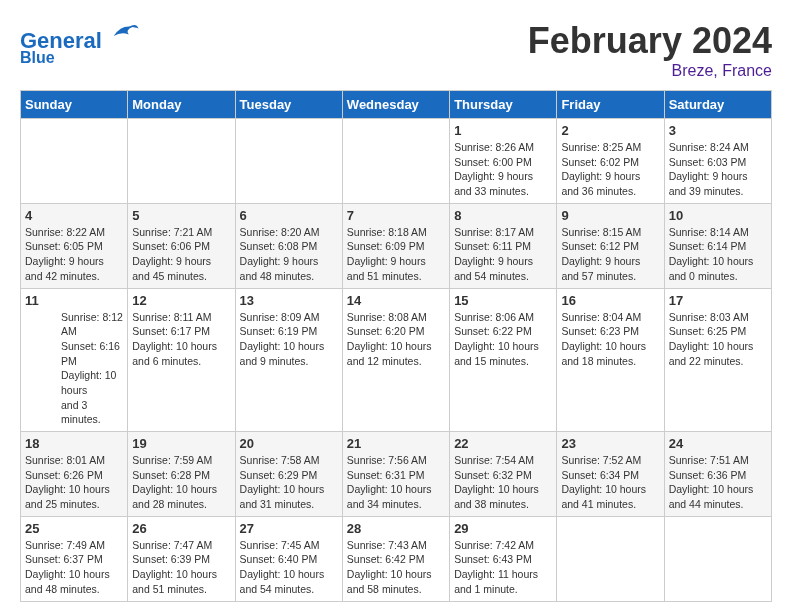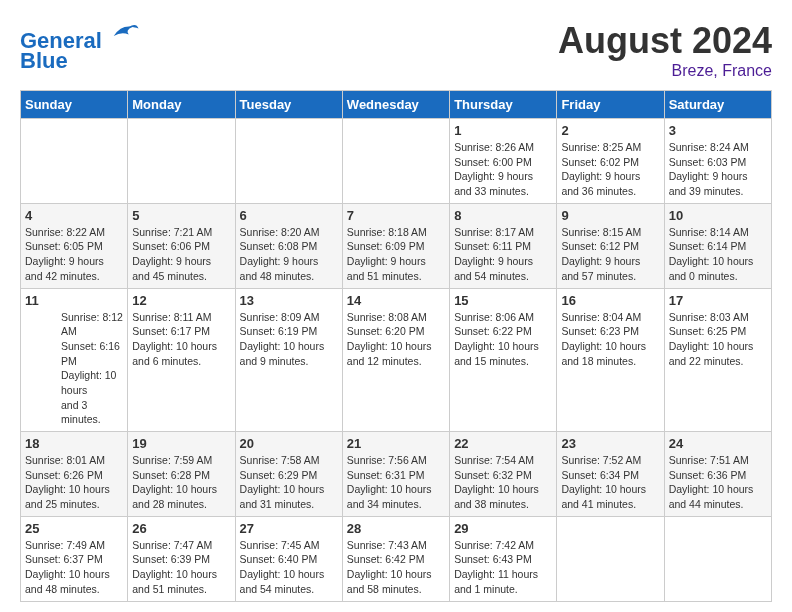--- a/index.html
+++ b/index.html
@@ -98,25 +98,25 @@
 <div class="header">
   <div class="logo">
     <div>
       <div class="logo-text">
         <span>General</span>
         <svg class="logo-bird" viewBox="0 0 40 35" xmlns="http://www.w3.org/2000/svg">
           <path d="M5 20 Q15 5 30 8 Q20 12 25 18 Q15 14 5 20Z" fill="#1a6bbf"></path>
           <path d="M25 8 Q35 2 38 10 Q32 8 30 8Z" fill="#1a6bbf"></path>
         </svg>
       </div>
-      <div class="logo-text" style="color:#1a6bbf; font-size:22px; margin-top:-4px;">Blue</div>
+      <div class="logo-text" style="color:#1a6bbf; font-size:16px; margin-top:-4px;">Blue</div>
     </div>
   </div>
   <div class="title-block">
-    <div class="month-title">August 2024</div>
+    <div class="month-title">February 2024</div>
     <div class="subtitle">Breze, France</div>
   </div>
 </div>
 
 <table class="calendar">
   <thead>
     <tr>
     <th>Sunday</th>
         <th>Monday</th>
         <th>Tuesday</th>

